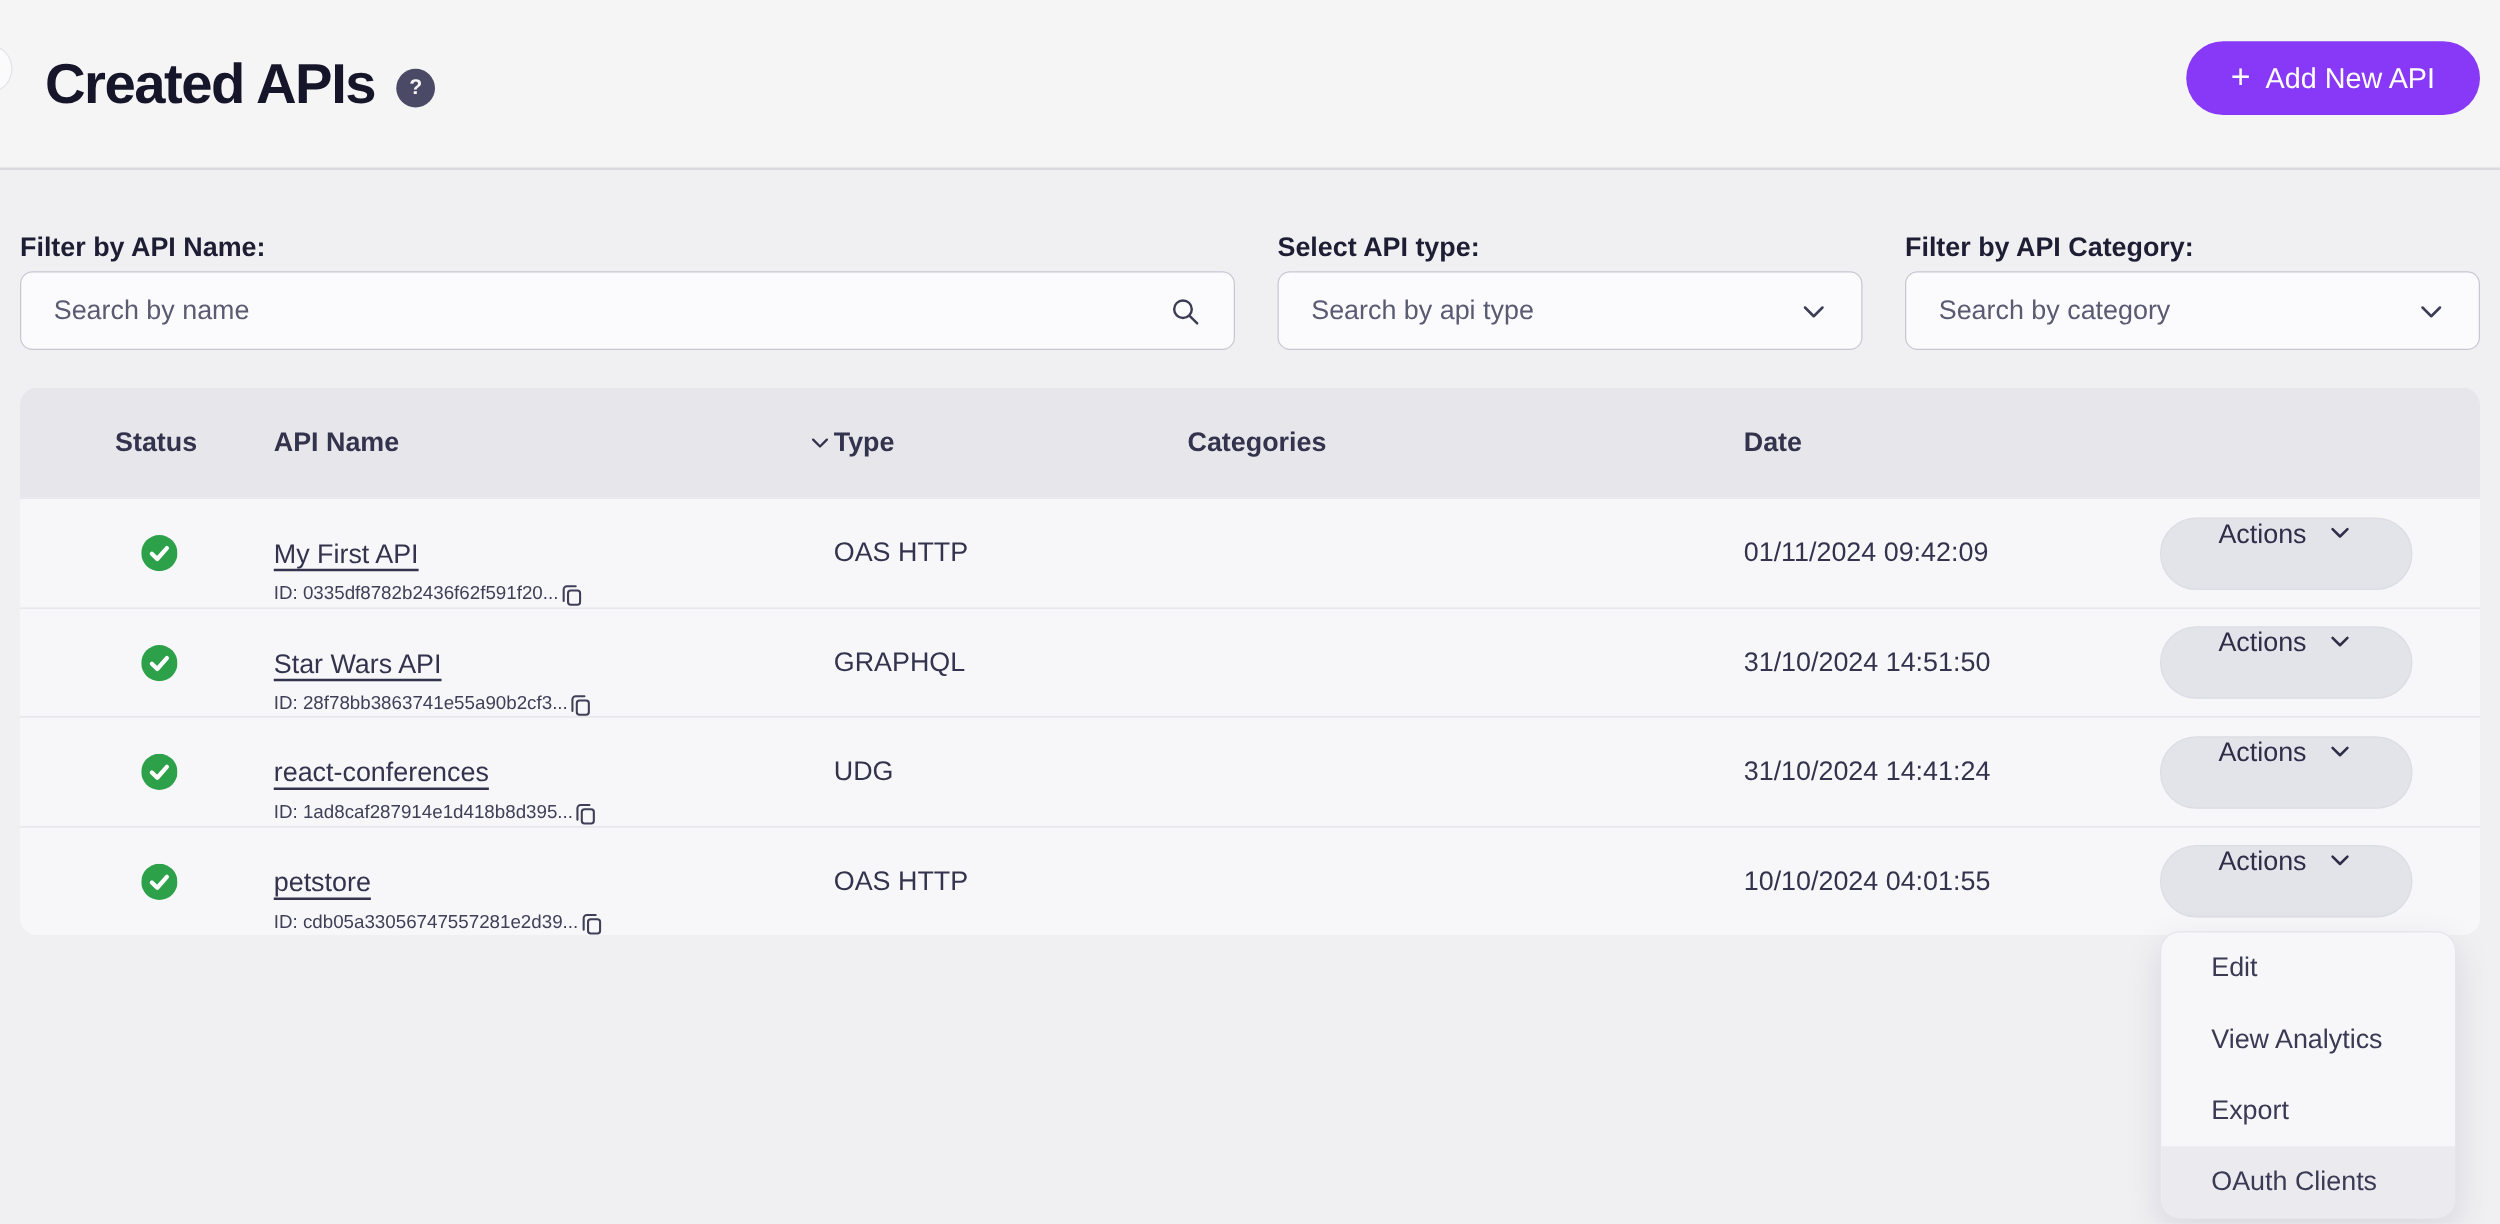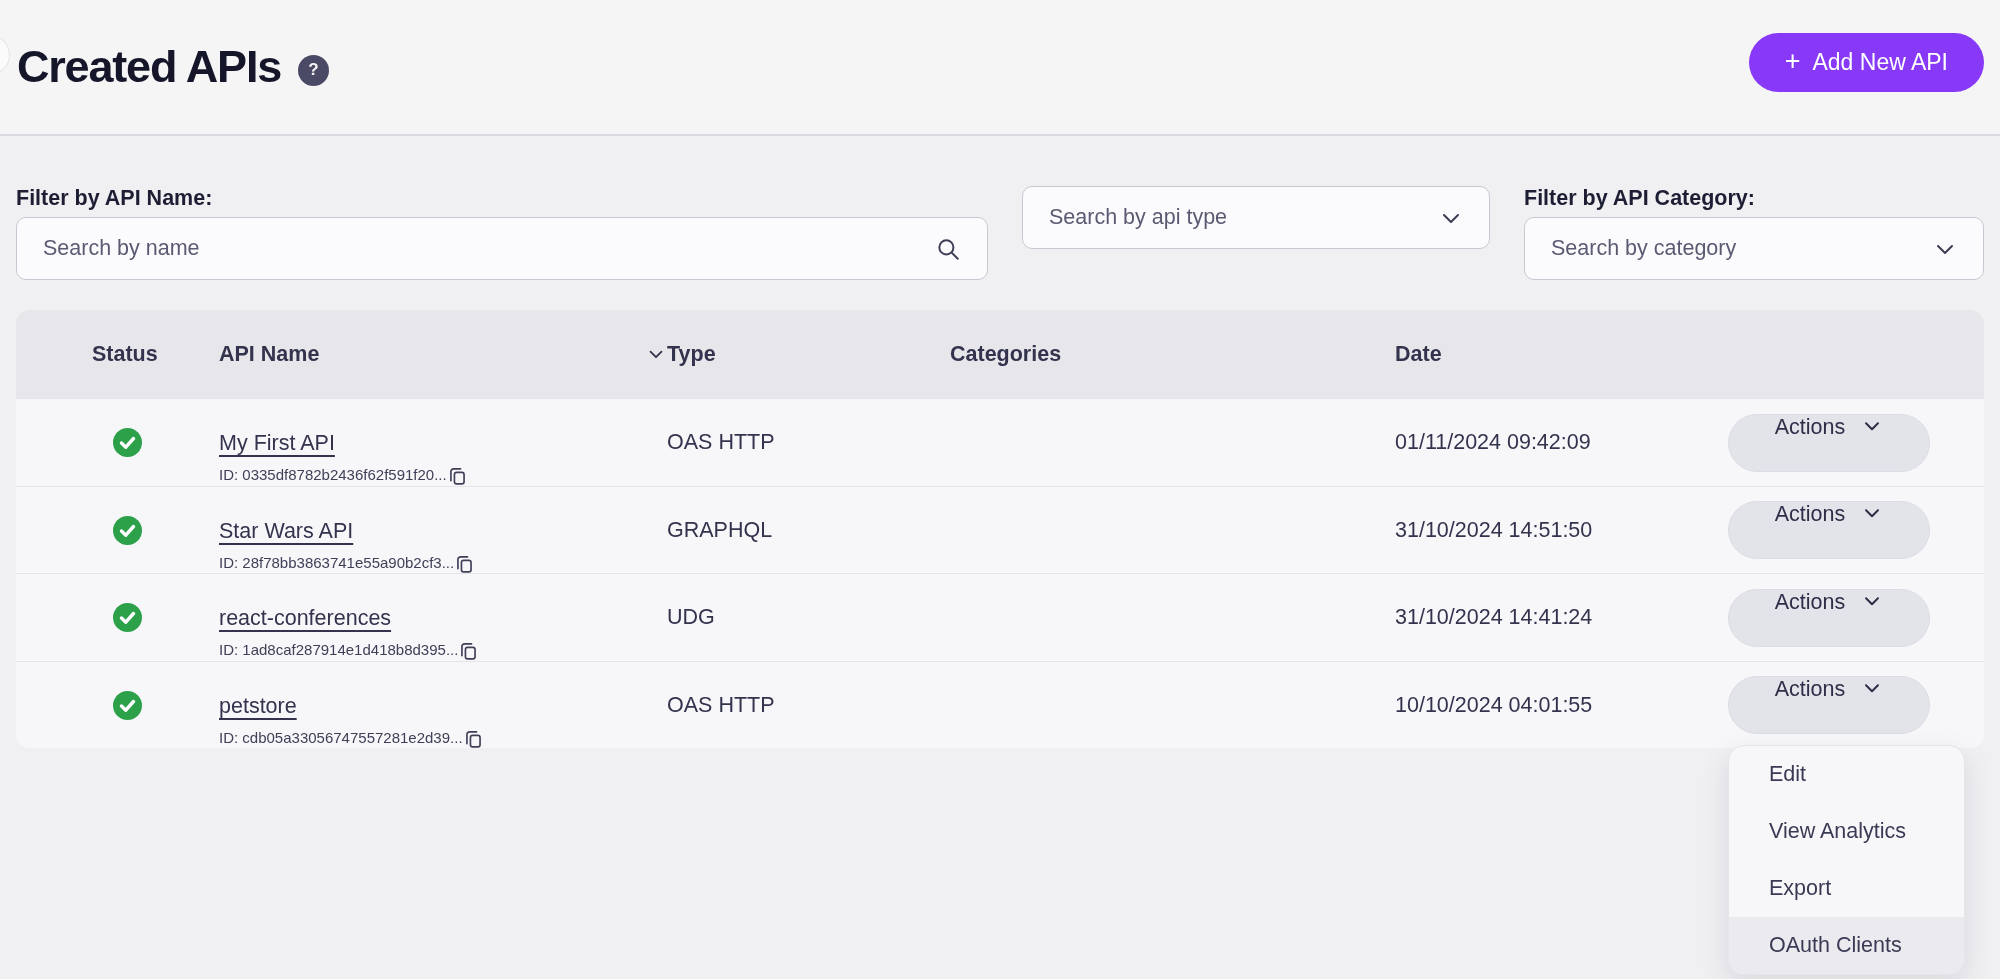--- a/index.html
+++ b/index.html
@@ -17,21 +17,21 @@
     position:absolute; top:0; left:0; right:0; height:136px;
     background:#f5f5f6;
     border-bottom:2px solid #d9d9e0;
     display:flex; align-items:center;
   }
   .corner-artifact {
     position:absolute; left:-26px; top:36px; width:36px; height:38px;
     background:#fbfbfc; border:1px solid #e3e3ea; border-radius:50%;
   }
   .page-title {
-    margin-left:17px;
+    margin-left:36px;
     font-size:45px; font-weight:700; letter-spacing:-1.2px;
     color:#16162b;
   }
   .help-badge {
     width:31px; height:31px; border-radius:50%;
     background:#4a4a66; color:#f5f5f6;
     font-size:17px; font-weight:700;
     display:inline-flex; align-items:center; justify-content:center;
     margin-left:17px; margin-top:6px; vertical-align:middle;
     cursor:pointer;
@@ -152,20 +152,21 @@
     <div class="input-shell">
       <input type="text" placeholder="Search by name" style="">
       <svg class="icon-svg" width="26" height="26" viewBox="0 0 24 24" fill="none" stroke="#3c3c55" stroke-width="1.8" stroke-linecap="round">
         <circle cx="10.5" cy="10.5" r="6.5"></circle>
         <line x1="15.6" y1="15.6" x2="21" y2="21"></line>
       </svg>
     </div>
   </div>
 
   <div class="filter-group fg-type">
+    <div class="filter-label">Select API type:</div>
     <div class="input-shell select-shell">
       <span class="select-placeholder">Search by api type</span>
       <svg class="icon-svg" width="24" height="24" viewBox="0 0 24 24" fill="none" stroke="#3c3c55" stroke-width="2" stroke-linecap="round" stroke-linejoin="round">
         <polyline points="5,9 12,16 19,9"></polyline>
       </svg>
     </div>
   </div>
 
   <div class="filter-group fg-category">
     <div class="filter-label">Filter by API Category:</div>

